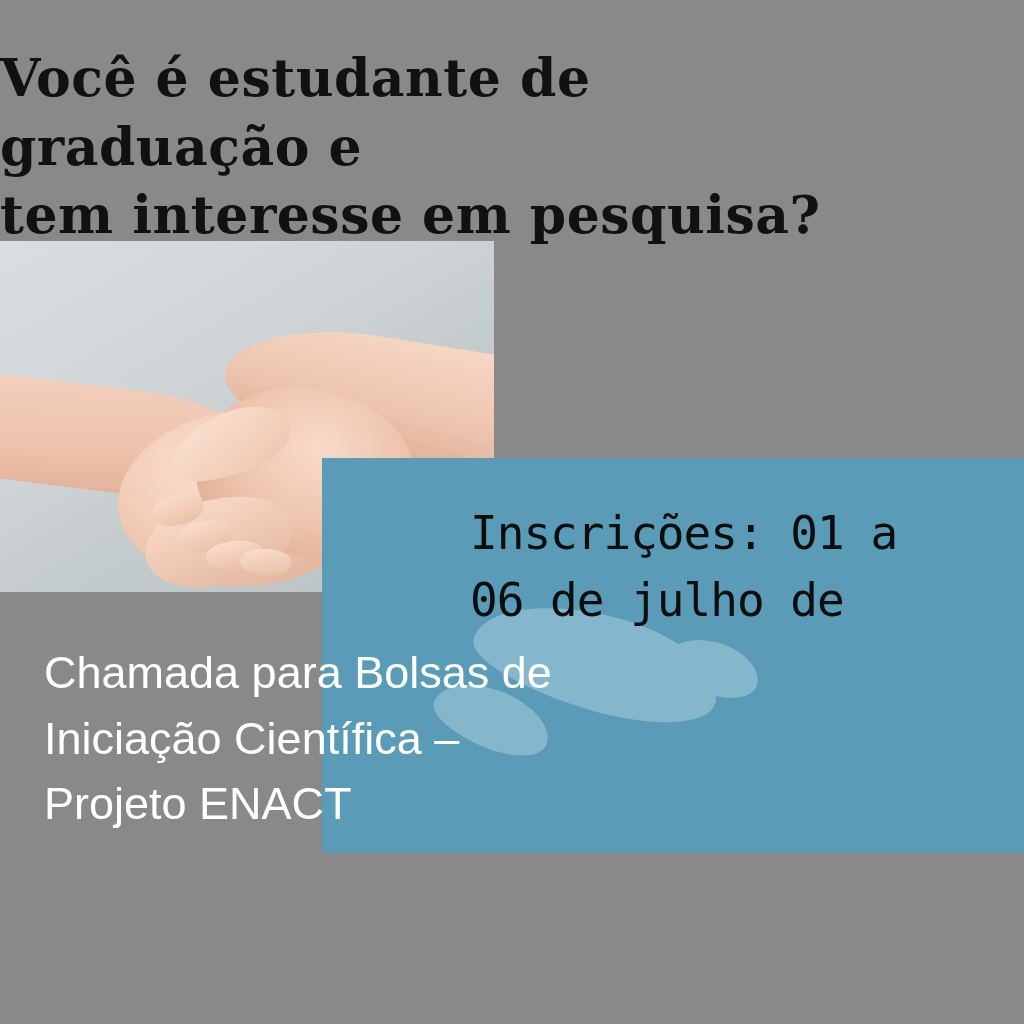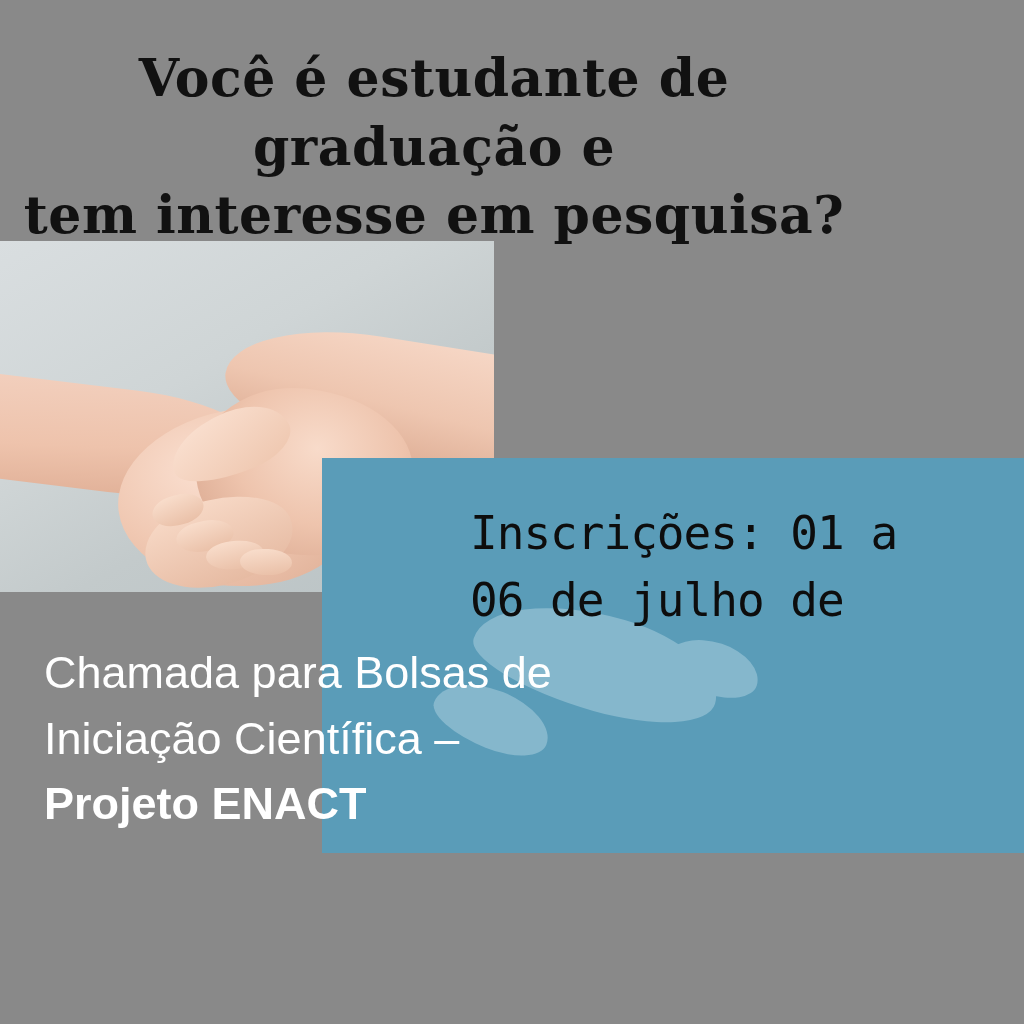--- a/index.html
+++ b/index.html
@@ -8,21 +8,21 @@
     width:1024px;height:1024px;
     background:#898989;
     overflow:hidden;
     font-family:"Liberation Sans", sans-serif;
   }
 
   
   .headline{
     position:absolute;
     left:0;top:44px;width:868px;
-    text-align:center;
+    text-align:left;
     color:#111111;
     font-family:"DejaVu Serif", serif;
     font-size:52px;
     font-weight:700;
     line-height:1.32;
     letter-spacing:0.5px;
   }
   .headline .l2{display:block;}
 
   
@@ -162,21 +162,21 @@
 
   
   .calltitle{
     position:absolute;
     left:44px;top:640px;width:640px;
     color:#ffffff;
     font-size:45px;
     line-height:1.46;
     font-weight:400;
   }
-  .calltitle .bold{font-weight:700;}
+  .calltitle .bold{font-weight:400;}
 
   
   .logobar{
     position:absolute;
     left:0;bottom:0;width:1024px;height:140px;
   }
 </style>
 </head>
 <body>
 

